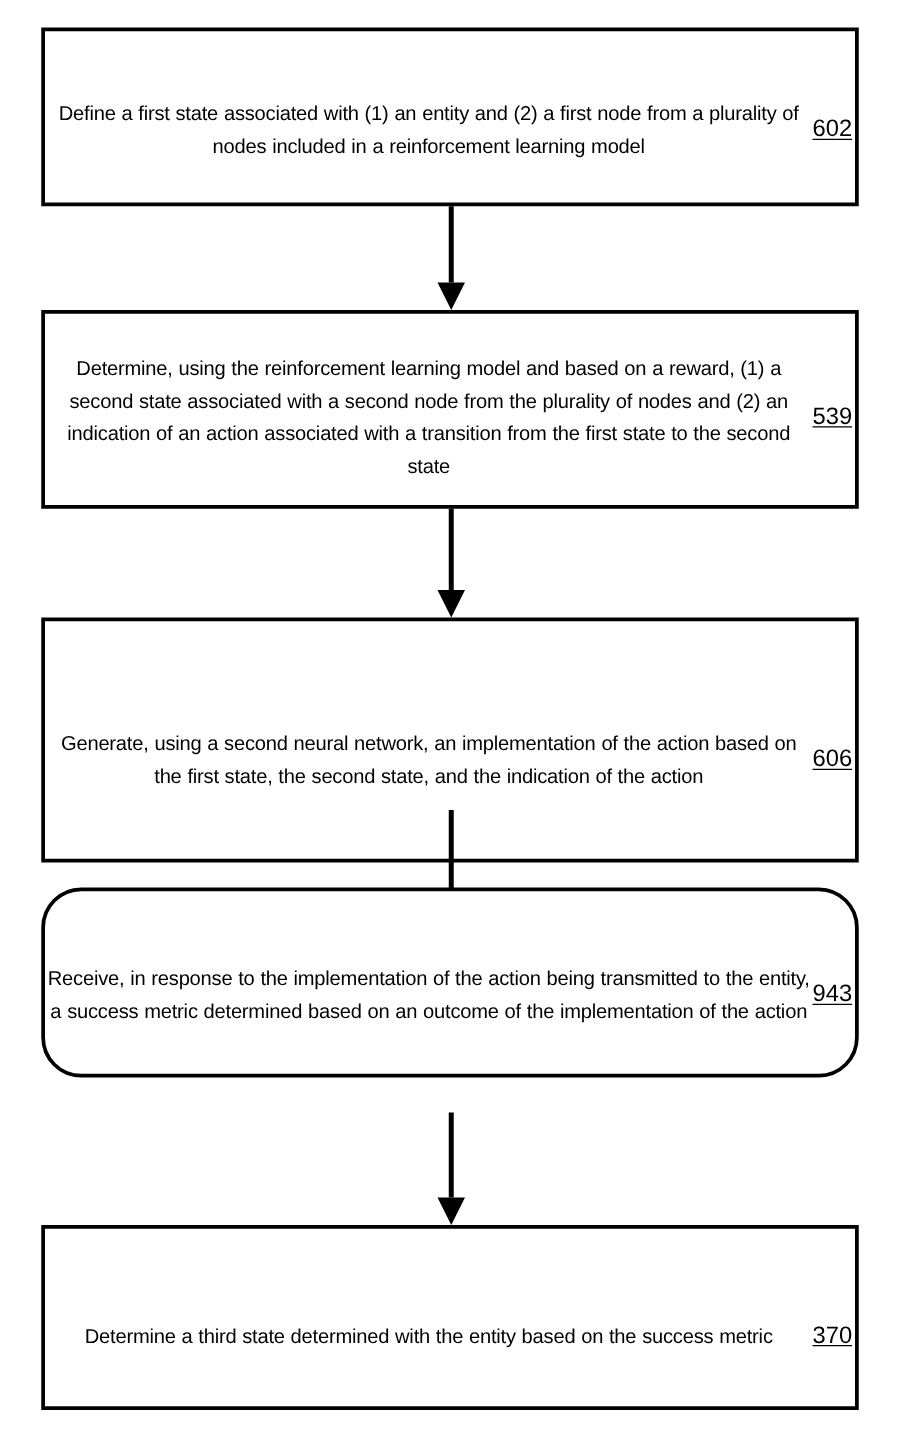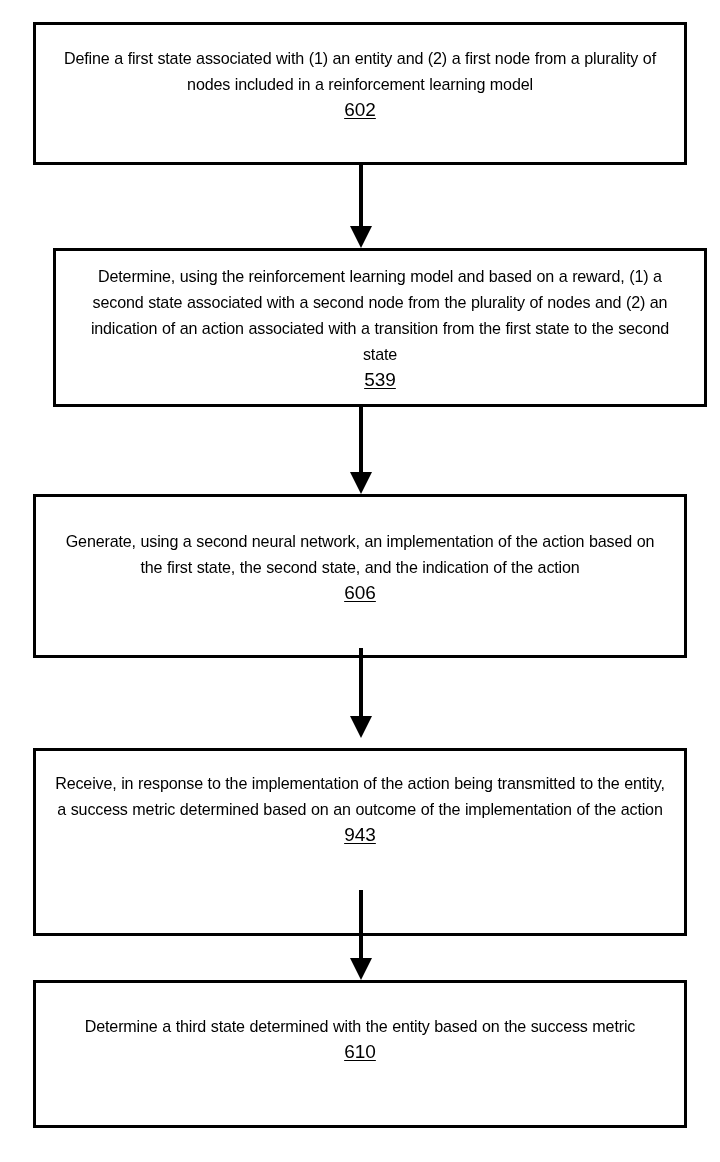--- a/index.html
+++ b/index.html
@@ -22,21 +22,21 @@
     height: 1162px;
   }
   .step-box {
     position: absolute;
     left: 33px;
     width: 654px;
     box-sizing: border-box;
     border: 3px solid #000000;
     background: #ffffff;
     display: flex;
-    flex-direction: column;
+    flex-direction: row;
     align-items: center;
   }
   .step-text {
     width: 614px;
     text-align: center;
     font-size: 16.1px;
     line-height: 26px;
     color: #000000;
     letter-spacing: -0.01em;
     word-spacing: 0.02em;
@@ -44,23 +44,23 @@
   .step-ref {
     text-align: center;
     font-size: 19px;
     line-height: 26px;
     color: #000000;
     text-decoration: underline;
     text-underline-offset: 2px;
   }
   
   #box-602 { top: 22px;  height: 143px; padding-top: 20px; }
-  #box-604 { top: 248px; height: 159px; padding-top: 12px; margin-left: 20px; }
-  #box-606 { top: 494px; height: 164px; padding-top: 31px; }
-  #box-608 { top: 748px; height: 188px; padding-top: 19px; }
+  #box-604 { top: 248px; height: 159px; padding-top: 12px; }
+  #box-606 { top: 494px; height: 196px; padding-top: 31px; }
+  #box-608 { top: 710px; height: 152px; padding-top: 19px; border-radius: 32px; }
   #box-610 { top: 980px; height: 148px; padding-top: 30px; }
 
   
   .connector {
     position: absolute;
     left: 350px;
     width: 22px;
   }
   .connector .shaft {
     position: absolute;
@@ -134,16 +134,16 @@
     <div class="step-ref">943</div>
   </div>
 
   <div class="connector" id="arrow-4">
     <div class="shaft"></div>
     <div class="head"></div>
   </div>
 
   <div class="step-box" id="box-610">
     <div class="step-text">Determine a third state determined with the entity based on the success metric</div>
-    <div class="step-ref">610</div>
+    <div class="step-ref">370</div>
   </div>
 
 </div>
 
 </body></html>

